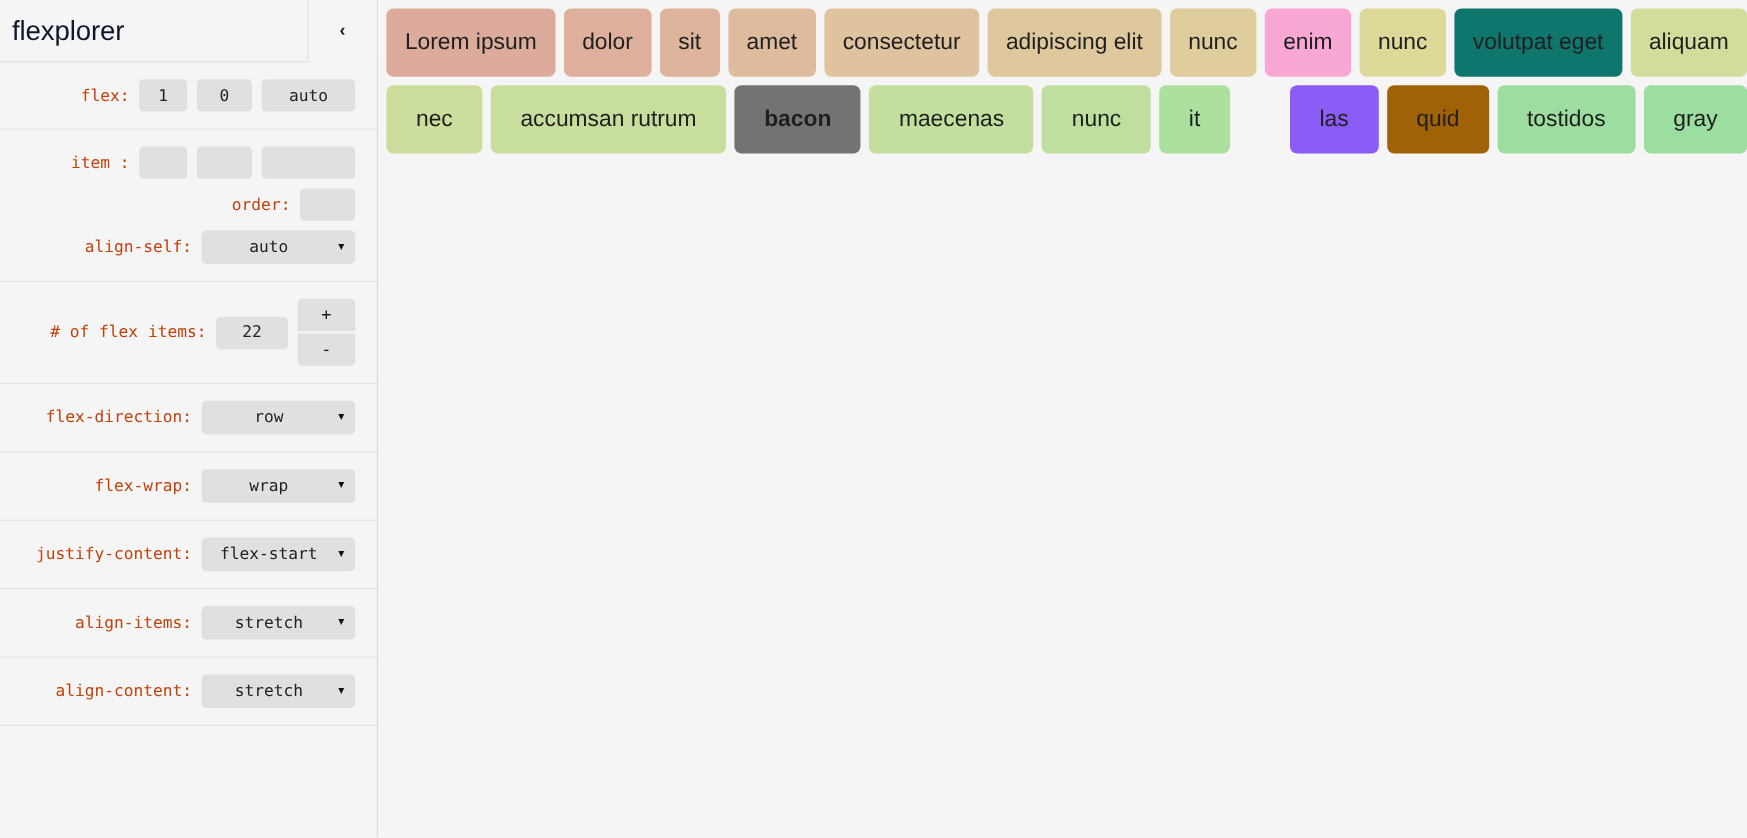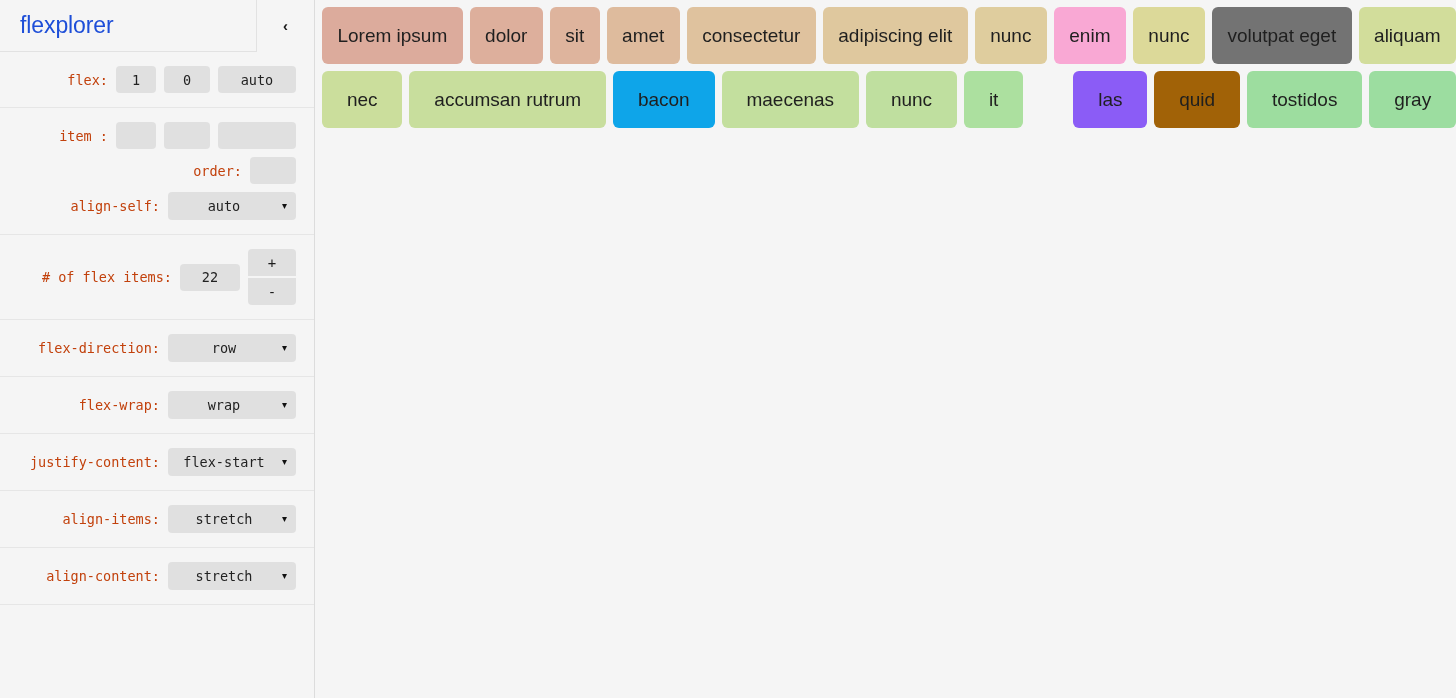--- a/index.html
+++ b/index.html
@@ -29,23 +29,23 @@
   }
   .sidebar-header {
     height: 52px;
     min-height: 52px;
     display: flex;
     align-items: center;
     border-bottom: 1px solid #e2e2e2;
   }
   .app-title {
     flex: 1;
-    padding-left: 20px;
+    padding-left: 10px;
     font-size: 23px;
-    color: #1d4ed8;
+    color: #0f172a;
     font-family: "Liberation Sans", sans-serif;
     letter-spacing: -0.1px;
   }
   .collapse-btn {
     width: 58px;
     height: 52px;
     border: none;
     border-left: 1px solid #e2e2e2;
     background: #f5f5f5;
     cursor: pointer;
@@ -285,33 +285,33 @@
         </div>
         <div class="flex-item" style="background: rgb(223, 205, 158);">
           <span>nunc</span>
         </div>
         <div class="flex-item" style="background: #f9a8d4;">
           <span>enim</span>
         </div>
         <div class="flex-item" style="background: rgb(220, 217, 153);">
           <span>nunc</span>
         </div>
-        <div class="flex-item" style="background: #737373; align-items: center;">
+        <div class="flex-item" style="background: #0f766e; align-items: center;">
           <span>volutpat eget</span>
         </div>
         <div class="flex-item" style="background: rgb(210, 221, 155);">
           <span>aliquam</span>
         </div>
         <div class="flex-item" style="background: rgb(203, 222, 156);">
           <span>nec</span>
         </div>
         <div class="flex-item" style="background: rgb(200, 222, 157);">
           <span>accumsan rutrum</span>
         </div>
-        <div class="flex-item" style="background: #0ea5e9;">
+        <div class="flex-item" style="background: #737373; font-weight: bold;">
           <span>bacon</span>
         </div>
         <div class="flex-item" style="background: rgb(195, 223, 158);">
           <span>maecenas</span>
         </div>
         <div class="flex-item" style="background: rgb(191, 223, 159);">
           <span>nunc</span>
         </div>
         <div class="flex-item" style="background: rgb(172, 224, 159);">
           <span>it</span>

